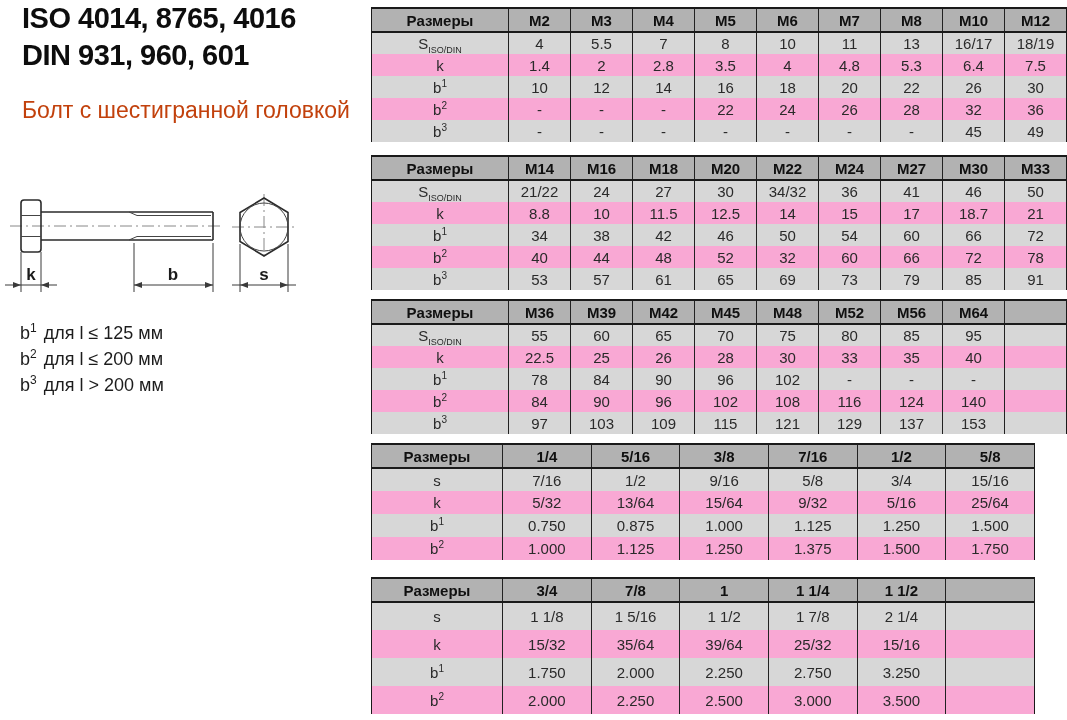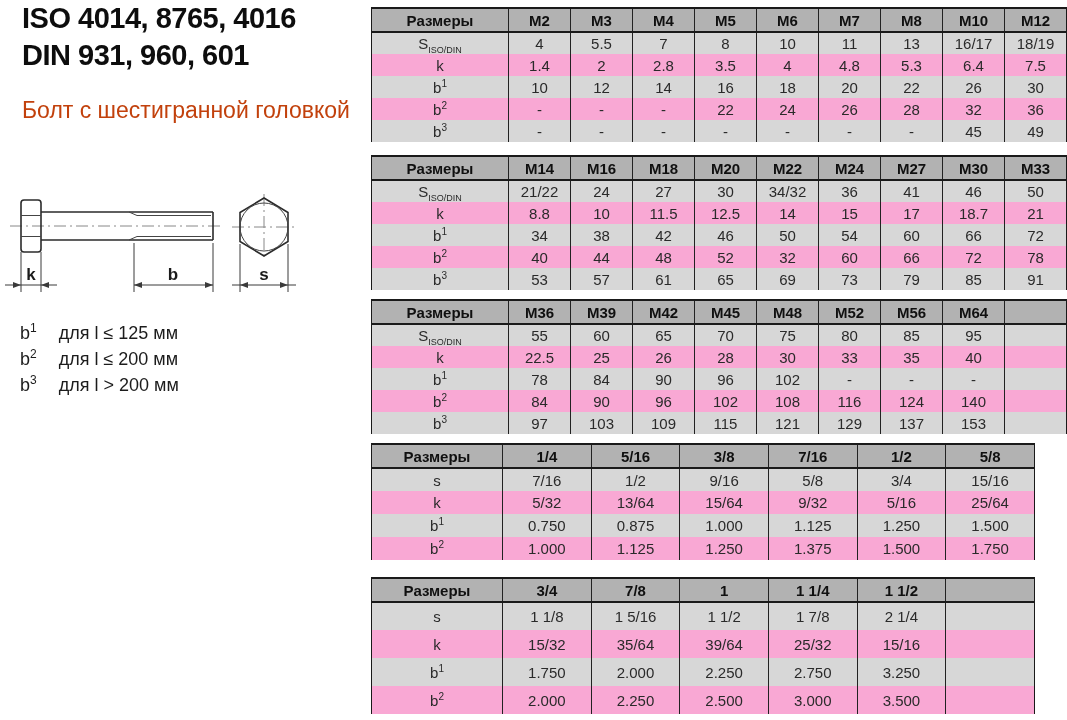--- a/index.html
+++ b/index.html
@@ -11,21 +11,21 @@
   :root { --header-bg:#b2b2b2; --stripe-bg:#d7d7d7; --border:#1a1a1a; }
 
   
   .left-panel { position:absolute; left:0; top:0; width:370px; height:720px; }
   .title { position:absolute; left:22px; top:0; font-size:29px; font-weight:700;
            color:#0d0d0d; line-height:37px; letter-spacing:-0.5px; }
   .subtitle { position:absolute; left:22px; top:94px; font-size:23px; color:#c2410c; line-height:32px; }
   .diagram { position:absolute; left:2px; top:188px; }
   .notes { position:absolute; left:20px; top:320px; font-size:18px; color:#1c1c1c; line-height:26px; }
   .note-line sup { font-size:12px; line-height:0; }
-  .note-line .nt { margin-left:22px; }
+  .note-line .nt { margin-left:7px; }
 
   
   .right-panel { position:absolute; left:371px; top:0; width:696px; height:720px; }
   table { border-collapse:collapse; table-layout:fixed; position:absolute; left:0;
           border-top:2px solid var(--border); border-left:1px solid var(--border);
           border-right:1px solid var(--border); background:#f9a8d4; }
   #table-1 { top:7px;  width:696px; }
   #table-2 { top:155px; width:696px; }
   #table-3 { top:299px; width:696px; }
   #table-4 { top:443px; width:664px; }

